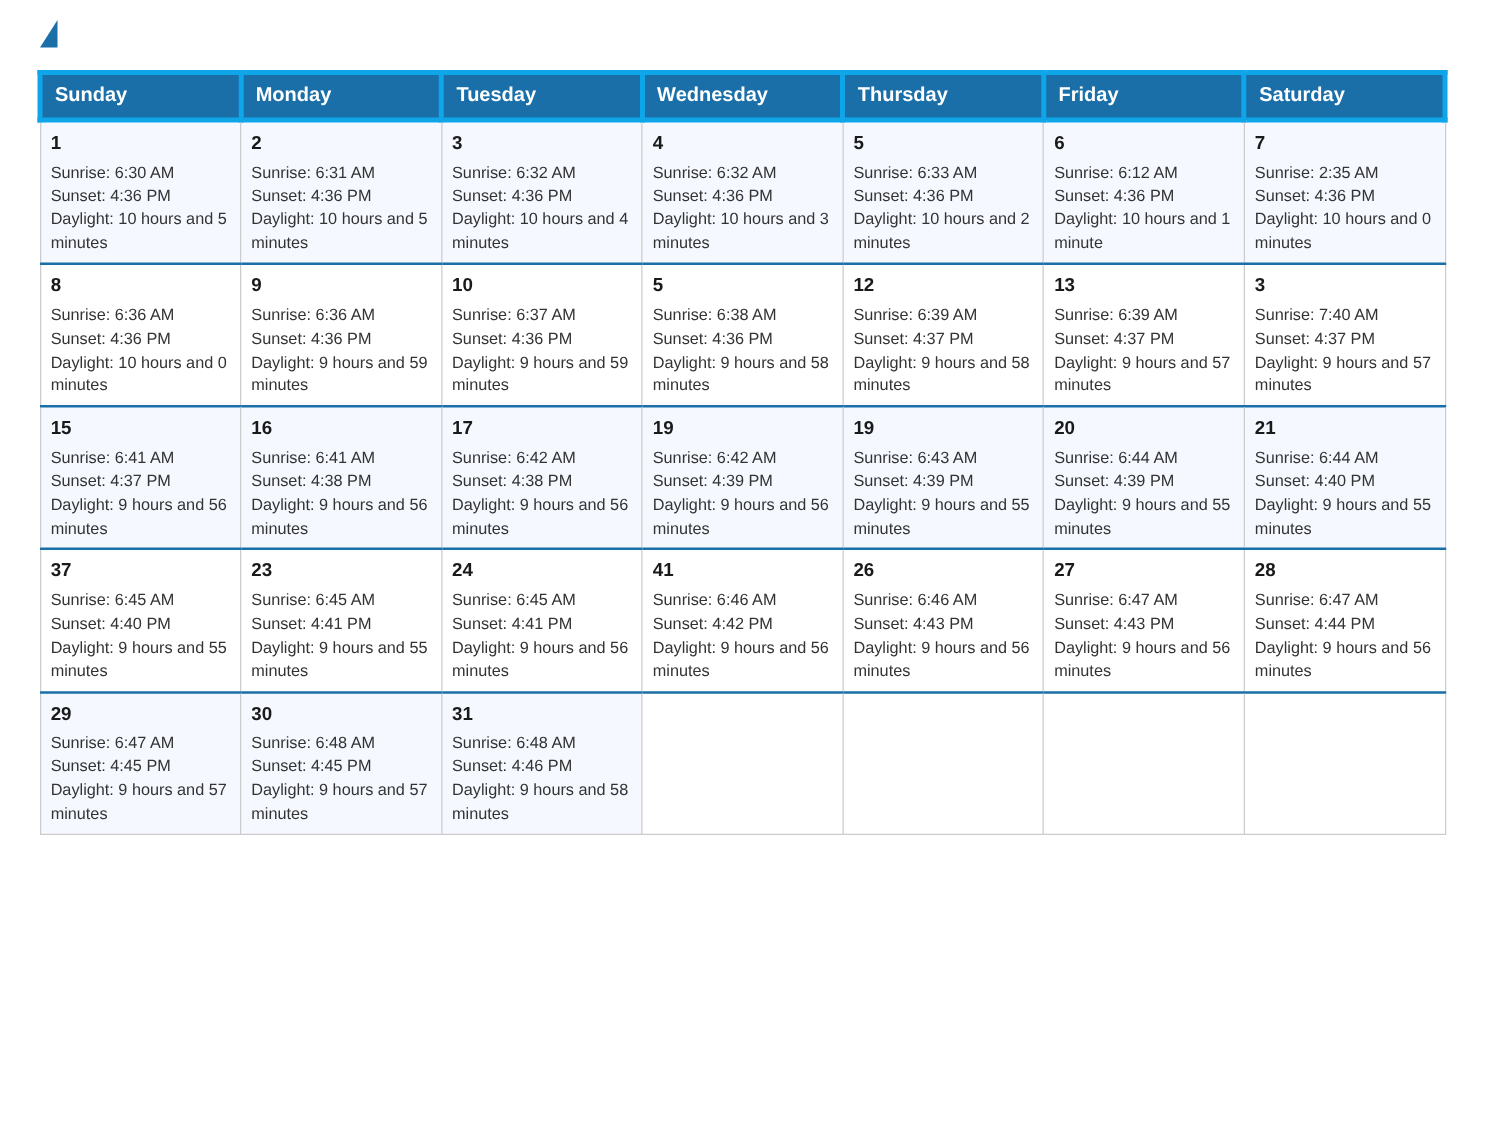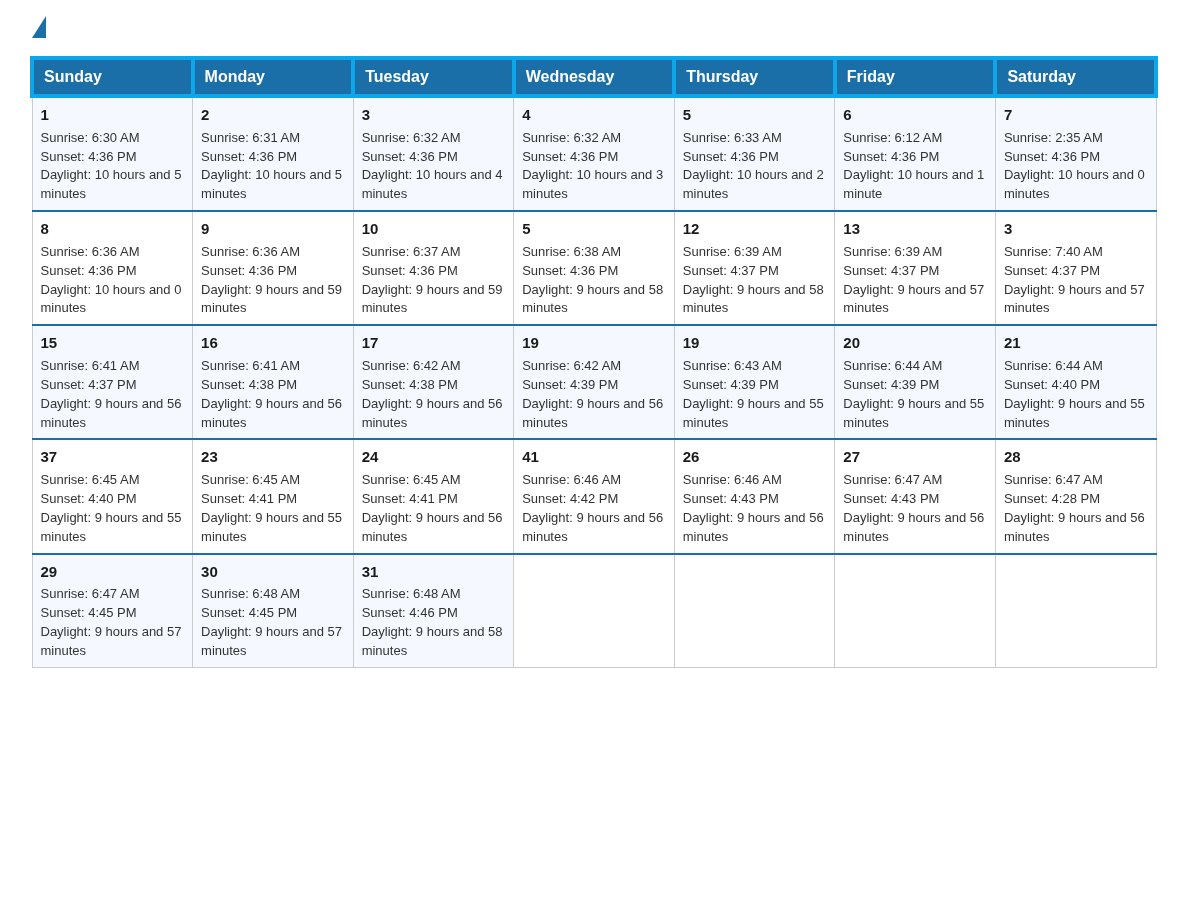--- a/index.html
+++ b/index.html
@@ -308,21 +308,21 @@
       </td>
         <td>
         <span class="day-num">27</span>
         <span class="day-info">Sunrise: 6:47 AM</span><br>
         <span class="day-info">Sunset: 4:43 PM</span><br>
         <span class="day-info">Daylight: 9 hours and 56 minutes</span>
       </td>
         <td>
         <span class="day-num">28</span>
         <span class="day-info">Sunrise: 6:47 AM</span><br>
-        <span class="day-info">Sunset: 4:28 PM</span><br>
+        <span class="day-info">Sunset: 4:44 PM</span><br>
         <span class="day-info">Daylight: 9 hours and 56 minutes</span>
       </td>
       </tr>
       <tr>
         <td>
         <span class="day-num">29</span>
         <span class="day-info">Sunrise: 6:47 AM</span><br>
         <span class="day-info">Sunset: 4:45 PM</span><br>
         <span class="day-info">Daylight: 9 hours and 57 minutes</span>
       </td>

